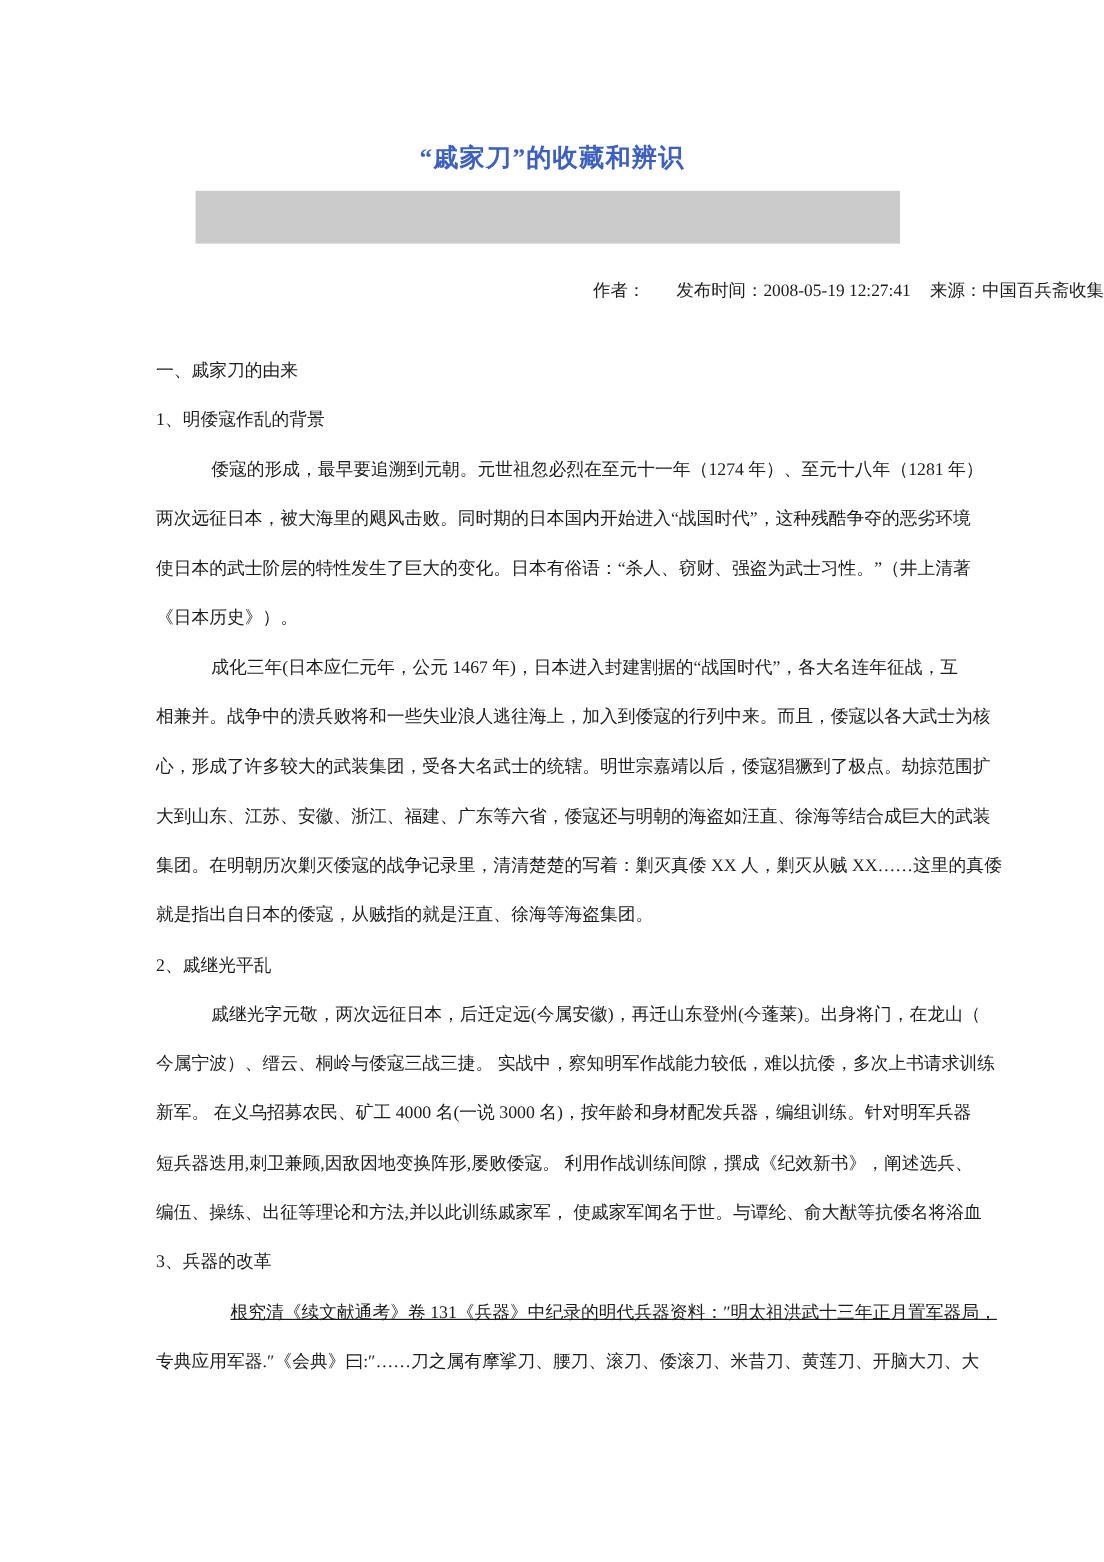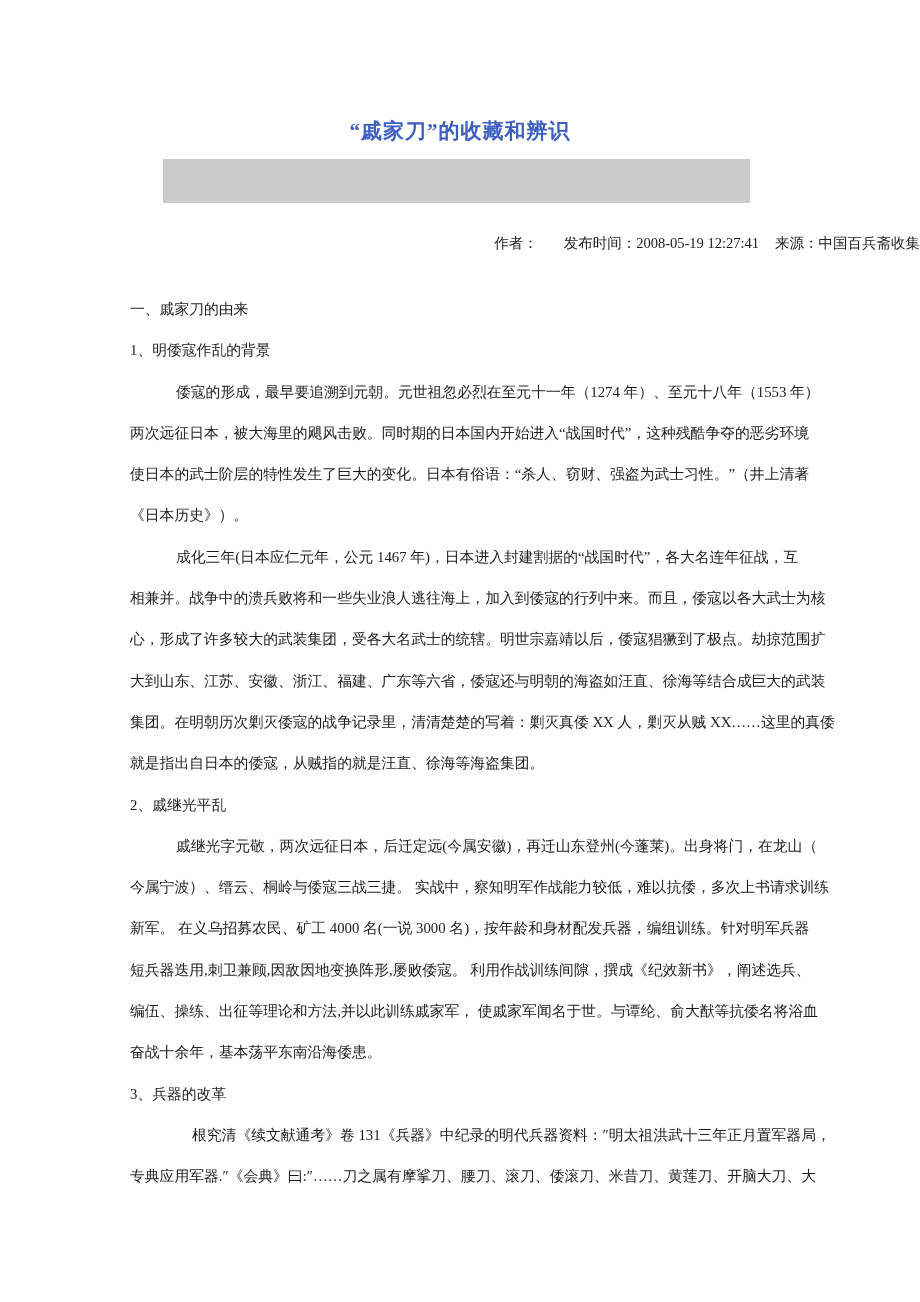--- a/index.html
+++ b/index.html
@@ -37,48 +37,47 @@
   .meta .gap-lg { display: inline-block; width: 26px; }
   .meta .gap    { display: inline-block; width: 16px; }
   .content {
     margin: 17px 0 0 130px;
     width: 672px;
     font-size: 14.8px;
     line-height: 41.3px;
   }
   .line { white-space: pre; }
   .line.ind    { text-indent: 46px; }
-  .line.ind-lg { text-indent: 62px; }
+  .line.ind-lg { text-indent: 62px; text-decoration: underline; }
 </style>
 </head>
 <body>
 
 <div class="page" style="color: rgb(28, 28, 28);">
   <h1 class="title" style="color: rgb(60, 95, 192);">“戚家刀”的收藏和辨识</h1>
   <div class="banner" style="background: rgb(203, 203, 203);"></div>
   <div class="meta">
     <span>作者：</span><span class="gap-lg"></span><span>发布时间：</span><span>2008-05-19 12:27:41</span><span class="gap"></span><span>来源：</span><span>中国百兵斋收集</span>
   </div>
   <div class="content">
       <div class="line">一、戚家刀的由来</div>
       <div class="line">1、明倭寇作乱的背景</div>
-      <div class="line ind">倭寇的形成，最早要追溯到元朝。元世祖忽必烈在至元十一年（1274 年）、至元十八年（1553 年）</div>
+      <div class="line ind">倭寇的形成，最早要追溯到元朝。元世祖忽必烈在至元十一年（1274 年）、至元十八年（1281 年）</div>
       <div class="line">两次远征日本，被大海里的飓风击败。同时期的日本国内开始进入“战国时代”，这种残酷争夺的恶劣环境</div>
       <div class="line">使日本的武士阶层的特性发生了巨大的变化。日本有俗语：“杀人、窃财、强盗为武士习性。”（井上清著</div>
       <div class="line">《日本历史》）。</div>
       <div class="line ind">成化三年(日本应仁元年，公元 1467 年)，日本进入封建割据的“战国时代”，各大名连年征战，互</div>
       <div class="line">相兼并。战争中的溃兵败将和一些失业浪人逃往海上，加入到倭寇的行列中来。而且，倭寇以各大武士为核</div>
       <div class="line">心，形成了许多较大的武装集团，受各大名武士的统辖。明世宗嘉靖以后，倭寇猖獗到了极点。劫掠范围扩</div>
       <div class="line">大到山东、江苏、安徽、浙江、福建、广东等六省，倭寇还与明朝的海盗如汪直、徐海等结合成巨大的武装</div>
       <div class="line">集团。在明朝历次剿灭倭寇的战争记录里，清清楚楚的写着：剿灭真倭 XX 人，剿灭从贼 XX……这里的真倭</div>
       <div class="line">就是指出自日本的倭寇，从贼指的就是汪直、徐海等海盗集团。</div>
       <div class="line">2、戚继光平乱</div>
       <div class="line ind">戚继光字元敬，两次远征日本，后迁定远(今属安徽)，再迁山东登州(今蓬莱)。出身将门，在龙山（</div>
       <div class="line">今属宁波）、缙云、桐岭与倭寇三战三捷。 实战中，察知明军作战能力较低，难以抗倭，多次上书请求训练</div>
       <div class="line">新军。 在义乌招募农民、矿工 4000 名(一说 3000 名)，按年龄和身材配发兵器，编组训练。针对明军兵器</div>
       <div class="line">短兵器迭用,刺卫兼顾,因敌因地变换阵形,屡败倭寇。 利用作战训练间隙，撰成《纪效新书》，阐述选兵、</div>
       <div class="line">编伍、操练、出征等理论和方法,并以此训练戚家军， 使戚家军闻名于世。与谭纶、俞大猷等抗倭名将浴血</div>
-      <div class="line">奋战十余年，基本荡平东南沿海倭患。</div>
       <div class="line">3、兵器的改革</div>
       <div class="line ind-lg">根究清《续文献通考》卷 131《兵器》中纪录的明代兵器资料：″明太祖洪武十三年正月置军器局，</div>
       <div class="line">专典应用军器.″《会典》曰:″……刀之属有摩挲刀、腰刀、滚刀、倭滚刀、米昔刀、黄莲刀、开脑大刀、大</div>
     </div>
 </div>
 
 </body></html>

